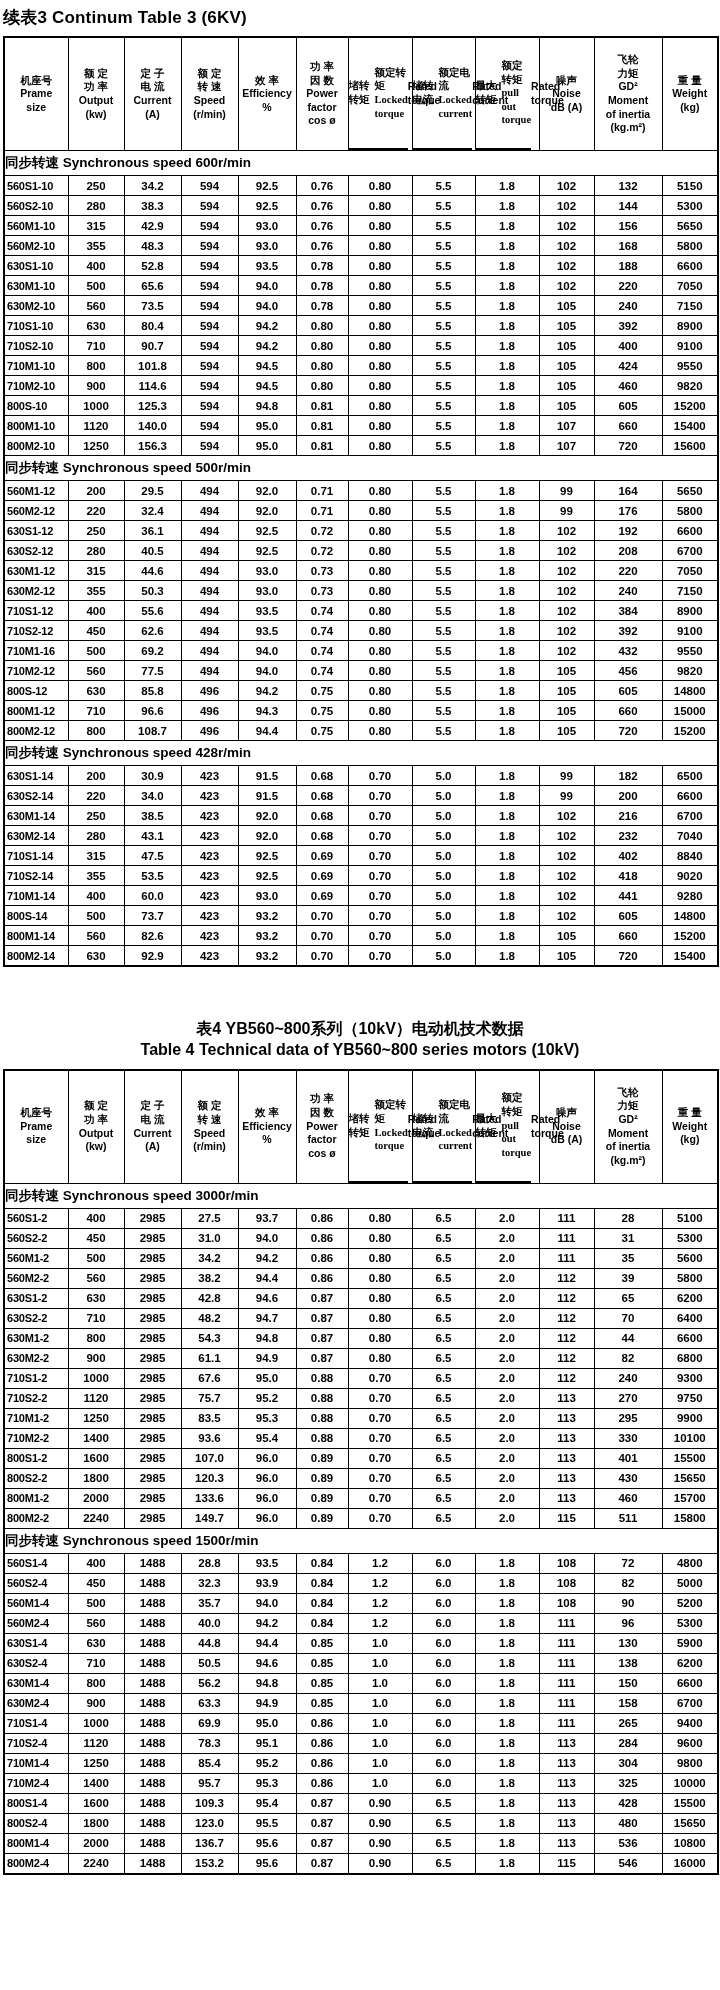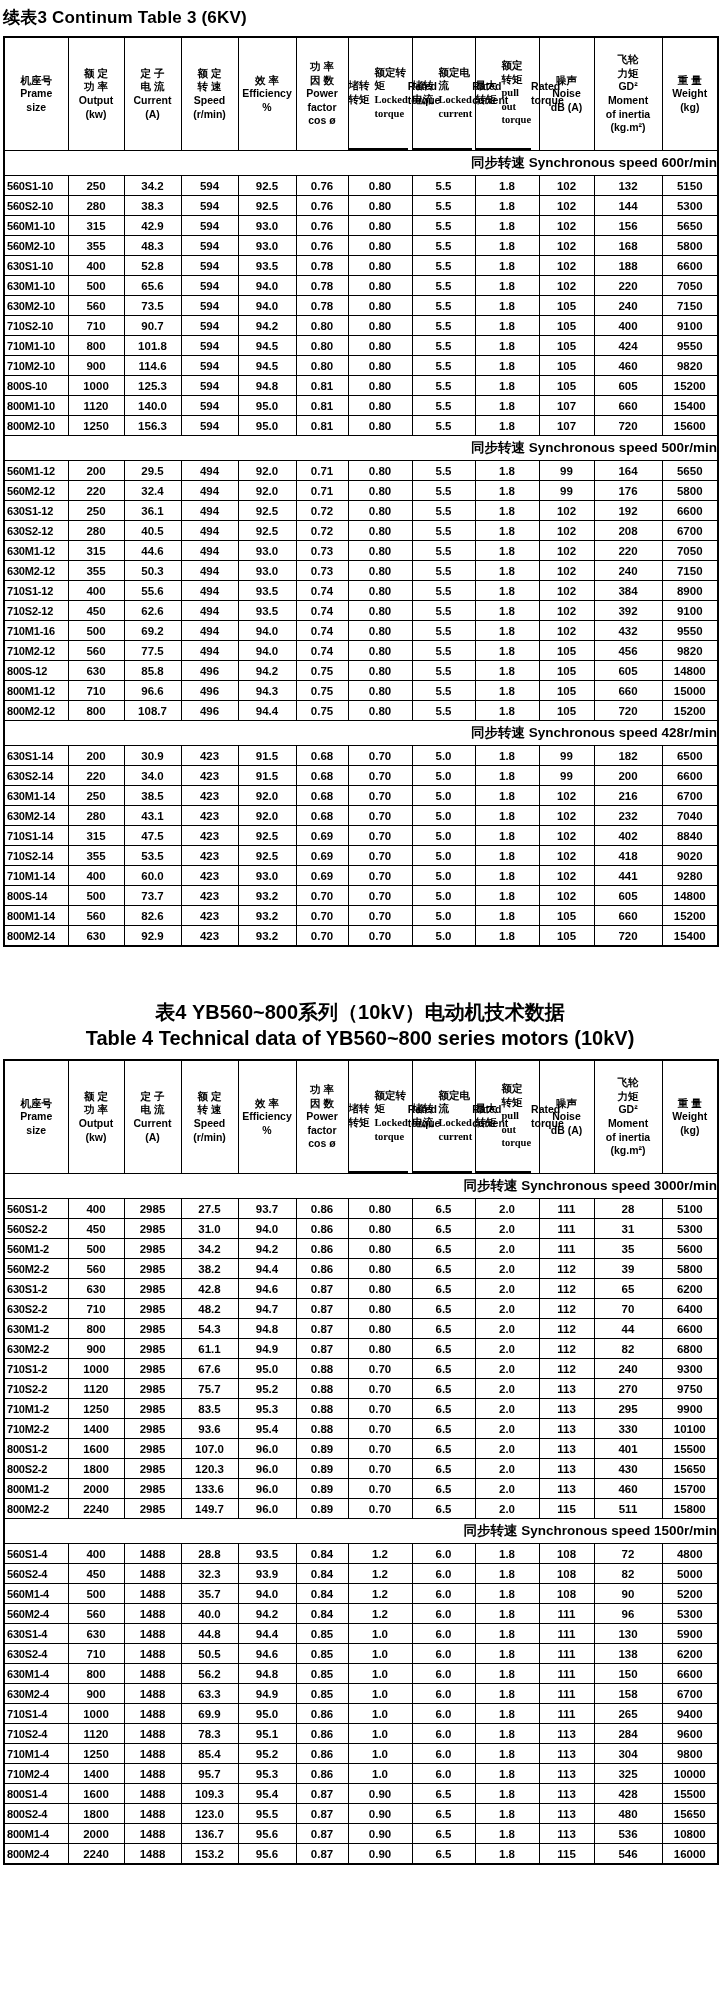--- a/index.html
+++ b/index.html
@@ -14,21 +14,21 @@
     width: 714px;
     padding: 4px 3px 20px 3px;
   }
   .doc-title {
     font-size: 17px;
     font-weight: bold;
     margin: 2px 0 7px 0;
     letter-spacing: 0.2px;
   }
   .doc-title-4 {
-    font-size: 20px;
+    font-size: 16px;
     font-weight: bold;
     text-align: center;
     margin: 0;
     line-height: 1.3;
   }
   .table-gap { height: 52px; }
   .t4-title-block { margin-bottom: 8px; }
 
   table.spec-table {
     border-collapse: collapse;
@@ -77,21 +77,21 @@
     font-family: Liberation Serif, serif;
   }
   .hfrac .hbot {
     flex: 0 0 30px;
     white-space: pre-line;
     display: flex;
     align-items: center;
     justify-content: center;
   }
   td.section-row {
-    text-align: right;
+    text-align: left;
     font-size: 13.5px;
     height: 22px;
     padding: 1px 0;
   }
   td.data-cell {
     text-align: center;
     font-size: 11.5px;
     height: 19px;
     padding: 0;
   }
@@ -306,20 +306,34 @@
             <td class="data-cell">73.5</td>
             <td class="data-cell">594</td>
             <td class="data-cell">94.0</td>
             <td class="data-cell">0.78</td>
             <td class="data-cell">0.80</td>
             <td class="data-cell">5.5</td>
             <td class="data-cell">1.8</td>
             <td class="data-cell">105</td>
             <td class="data-cell">240</td>
             <td class="data-cell">7150</td>
+          </tr>
+          <tr>
+            <td class="data-cell frame-cell">710S1-10</td>
+            <td class="data-cell">630</td>
+            <td class="data-cell">80.4</td>
+            <td class="data-cell">594</td>
+            <td class="data-cell">94.2</td>
+            <td class="data-cell">0.80</td>
+            <td class="data-cell">0.80</td>
+            <td class="data-cell">5.5</td>
+            <td class="data-cell">1.8</td>
+            <td class="data-cell">105</td>
+            <td class="data-cell">392</td>
+            <td class="data-cell">8900</td>
           </tr>
           <tr>
             <td class="data-cell frame-cell">710S2-10</td>
             <td class="data-cell">710</td>
             <td class="data-cell">90.7</td>
             <td class="data-cell">594</td>
             <td class="data-cell">94.2</td>
             <td class="data-cell">0.80</td>
             <td class="data-cell">0.80</td>
             <td class="data-cell">5.5</td>

